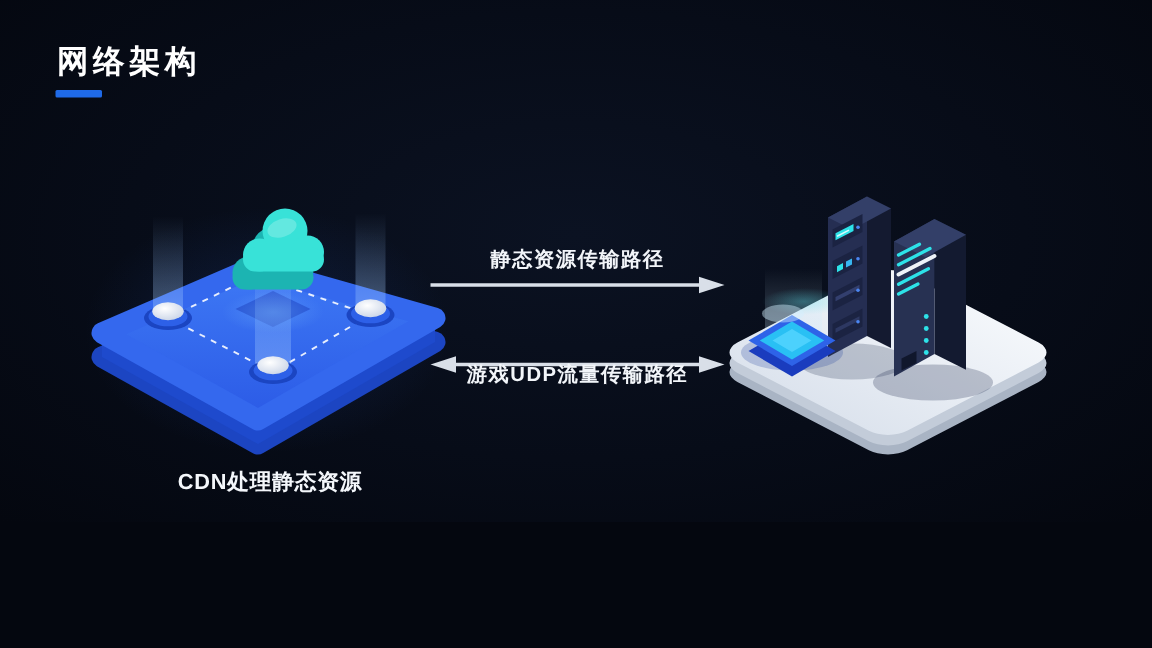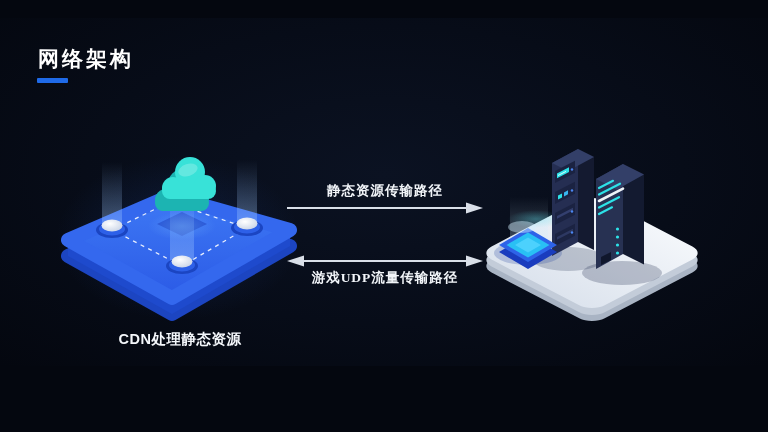--- a/index.html
+++ b/index.html
@@ -1,42 +1,41 @@
 <!DOCTYPE html>
 <html><head>
 <meta charset="utf-8">
 <style>
   html,body{margin:0;padding:0;background:#04070f;}
   .slide{
     position:relative;width:768px;height:348px;overflow:hidden;
     background:radial-gradient(ellipse at 50% 45%, #0b1222 0%, #070c18 55%, #04070f 100%);
     font-family:"Liberation Sans", sans-serif;
     color:#f5f8fc;
-    margin-top:18px;
   }
   .title{
     position:absolute;left:38px;top:27px;
     font-size:21px;font-weight:700;letter-spacing:3px;color:#ffffff;
   }
   .title-bar{
     position:absolute;left:37px;top:60px;width:31px;height:5px;
     background:#1f6ae8;border-radius:1px;
   }
   .illu{position:absolute;}
   .illu-left{left:50px;top:100px;width:250px;height:210px;}
   .illu-right{left:470px;top:95px;width:250px;height:210px;}
   .arrow-svg{position:absolute;width:200px;height:16px;left:285px;}
   .arrow-top{top:182px;}
   .arrow-bottom{top:235px;}
   .flow-label{
     position:absolute;left:385px;transform:translateX(-50%);
-    font-size:13.5px;font-weight:600;letter-spacing:1px;color:#f2f5f9;white-space:nowrap;font-family:Liberation Serif, serif;
+    font-size:13.5px;font-weight:600;letter-spacing:1px;color:#f2f5f9;white-space:nowrap;
   }
   .flow-label-1{top:164px;}
-  .flow-label-2{top:251px;}
+  .flow-label-2{top:241px;}
   .caption{
     position:absolute;transform:translateX(-50%);top:312px;
     font-size:14.5px;font-weight:700;letter-spacing:.5px;color:#f4f7fb;white-space:nowrap;
   }
   .caption-left{left:180px;}
   .caption-right{left:591px;}
 </style>
 </head>
 <body>
 

